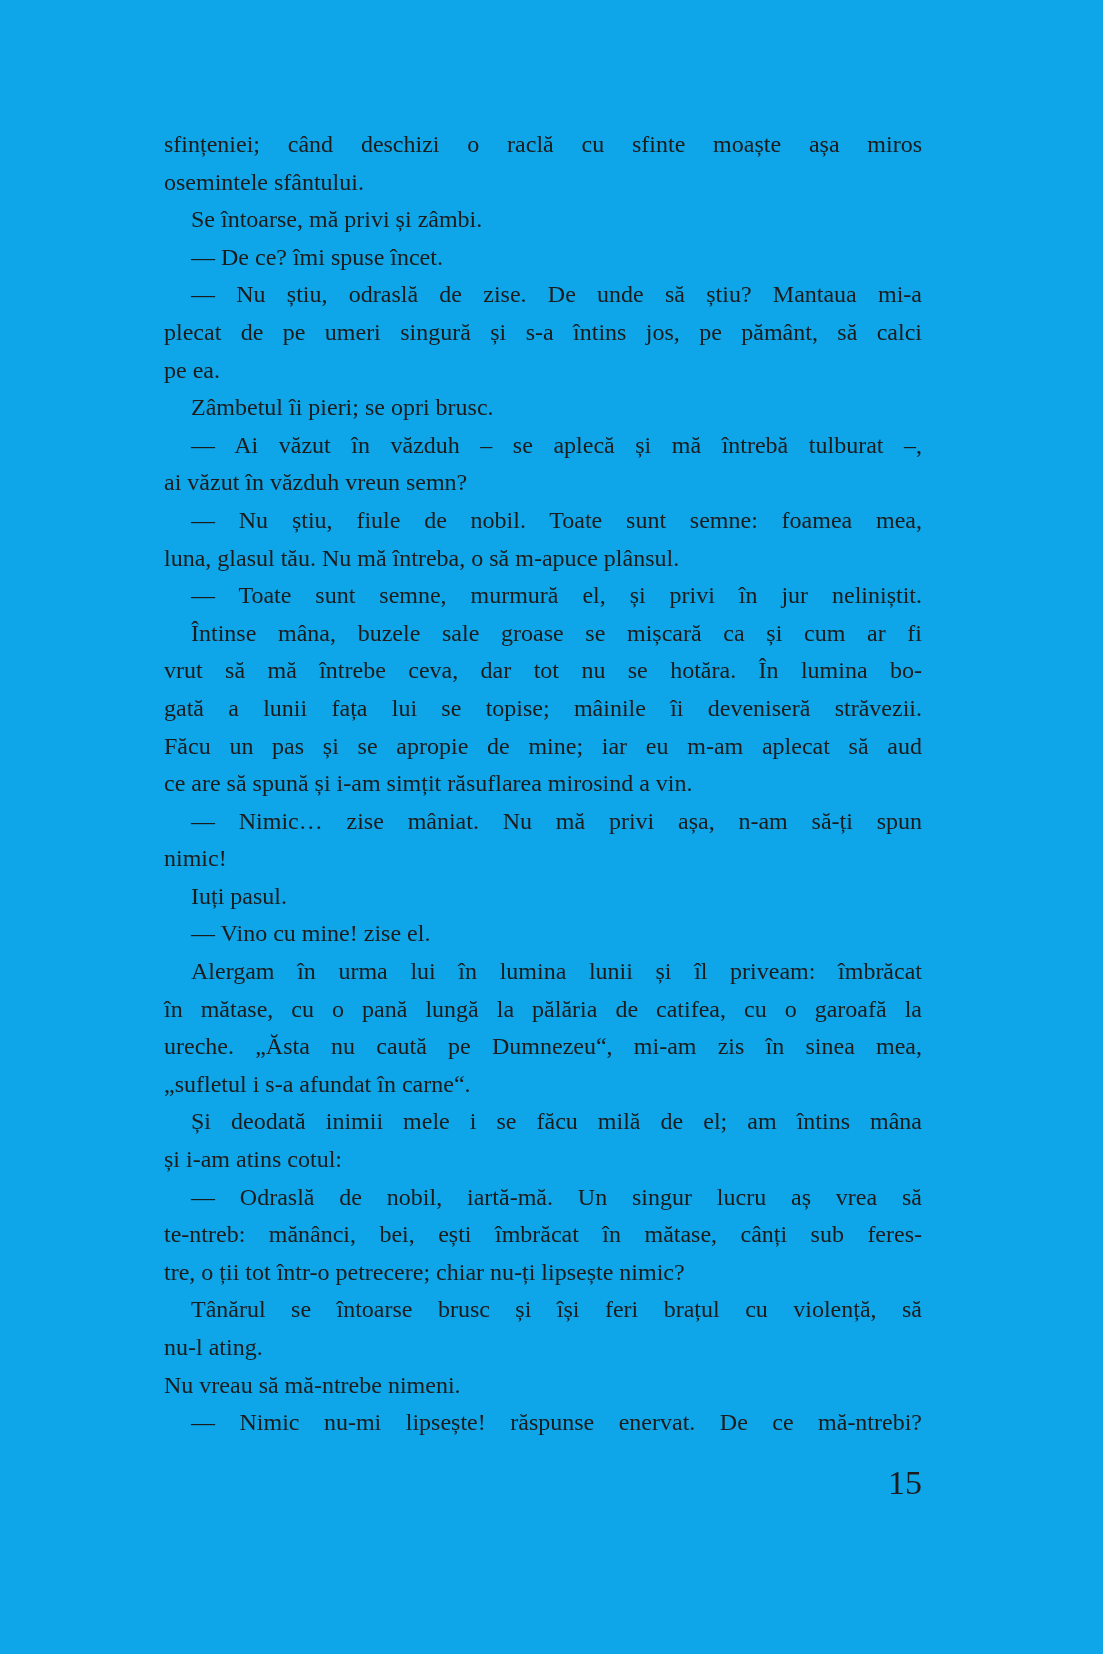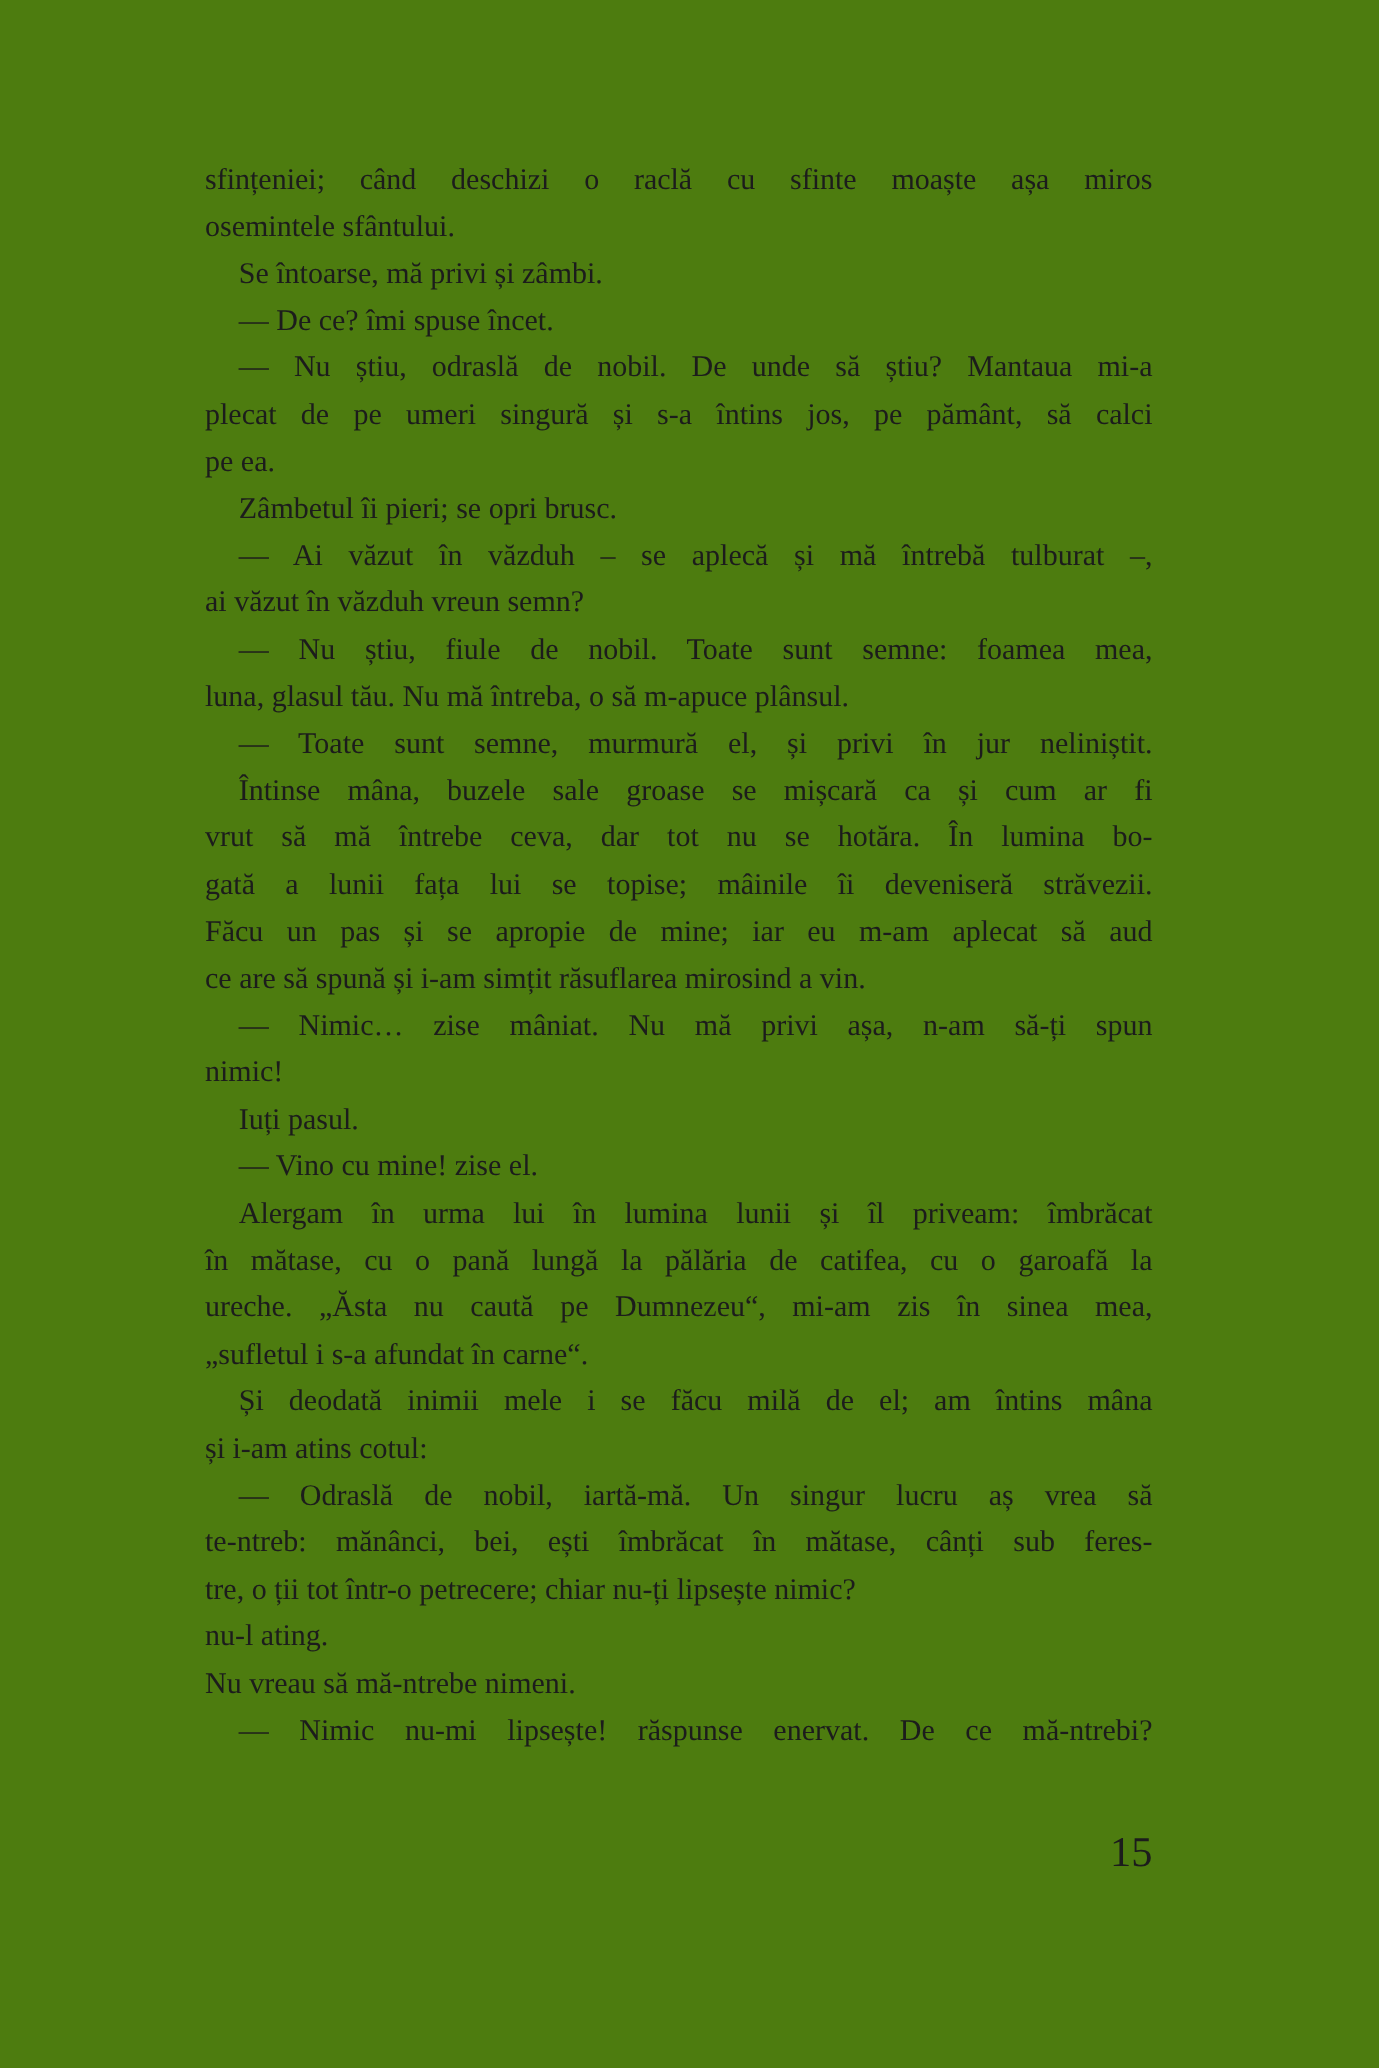--- a/index.html
+++ b/index.html
@@ -11,21 +11,21 @@
     height: 1654px;
     background: #ffffff;
     position: relative;
     overflow: hidden;
     font-family: "Liberation Serif", "DejaVu Serif", serif;
     color: #1c1c1c;
   }
   .page {
     position: absolute;
     inset: 0;
-    background: #4d7c0f;
+    background: #0ea5e9;
     padding-left: 27px;
   }
   .text-block {
     position: absolute;
     left: 164px;
     top: 126px;
     width: 758px;
     font-size: 24px;
     line-height: 37.6px;
     color: #1c1c1c;
@@ -59,21 +59,21 @@
 </style>
 </head>
 <body>
 
 <div class="page">
   <main class="text-block">
       <div class="line j">sfințeniei; când deschizi o raclă cu sfinte moaște așa miros</div>
       <div class="line">osemintele sfântului.</div>
       <div class="line indent">Se întoarse, mă privi și zâmbi.</div>
       <div class="line indent">— De ce? îmi spuse încet.</div>
-      <div class="line j indent">— Nu știu, odraslă de nobil. De unde să știu? Mantaua mi-a</div>
+      <div class="line j indent">— Nu știu, odraslă de zise. De unde să știu? Mantaua mi-a</div>
       <div class="line j">plecat de pe umeri singură și s-a întins jos, pe pământ, să calci</div>
       <div class="line">pe ea.</div>
       <div class="line indent">Zâmbetul îi pieri; se opri brusc.</div>
       <div class="line j indent">— Ai văzut în văzduh – se aplecă și mă întrebă tulburat –,</div>
       <div class="line">ai văzut în văzduh vreun semn?</div>
       <div class="line j indent">— Nu știu, fiule de nobil. Toate sunt semne: foamea mea,</div>
       <div class="line">luna, glasul tău. Nu mă întreba, o să m-apuce plânsul.</div>
       <div class="line j indent">— Toate sunt semne, murmură el, și privi în jur neliniștit.</div>
       <div class="line j indent">Întinse mâna, buzele sale groase se mișcară ca și cum ar fi</div>
       <div class="line j">vrut să mă întrebe ceva, dar tot nu se hotăra. În lumina bo-</div>
@@ -86,18 +86,19 @@
       <div class="line indent">— Vino cu mine! zise el.</div>
       <div class="line j indent">Alergam în urma lui în lumina lunii și îl priveam: îmbrăcat</div>
       <div class="line j">în mătase, cu o pană lungă la pălăria de catifea, cu o garoafă la</div>
       <div class="line j">ureche. „Ăsta nu caută pe Dumnezeu“, mi-am zis în sinea mea,</div>
       <div class="line">„sufletul i s-a afundat în carne“.</div>
       <div class="line j indent">Și deodată inimii mele i se făcu milă de el; am întins mâna</div>
       <div class="line">și i-am atins cotul:</div>
       <div class="line j indent">— Odraslă de nobil, iartă-mă. Un singur lucru aș vrea să</div>
       <div class="line j">te-ntreb: mănânci, bei, ești îmbrăcat în mătase, cânți sub feres-</div>
       <div class="line">tre, o ții tot într-o petrecere; chiar nu-ți lipsește nimic?</div>
+      <div class="line j indent">Tânărul se întoarse brusc și își feri brațul cu violență, să</div>
       <div class="line">nu-l ating.</div>
       <div class="line">Nu vreau să mă-ntrebe nimeni.</div>
       <div class="line j indent">— Nimic nu-mi lipsește! răspunse enervat. De ce mă-ntrebi?</div>
     </main>
   <div class="page-number">15</div>
 </div>
 
 </body></html>

